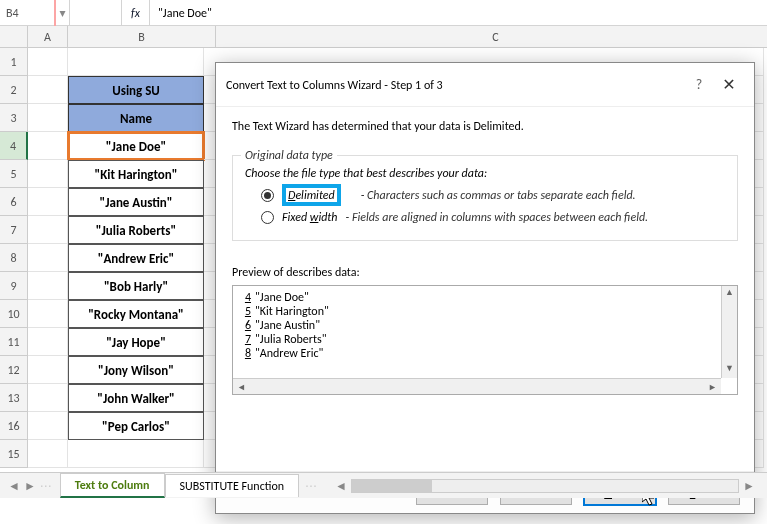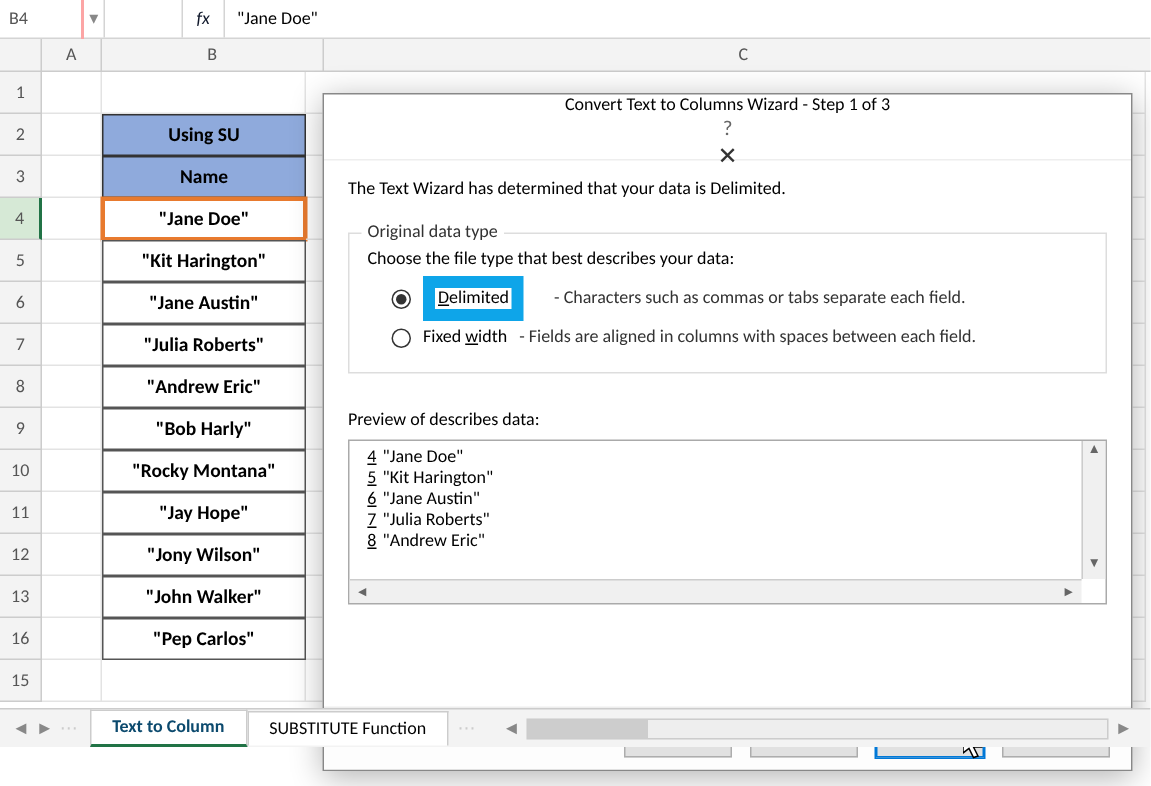--- a/index.html
+++ b/index.html
@@ -31,41 +31,41 @@
 .cell-row { height: 28px; display: flex; }
 .cell { border-right: 1px solid #e3e3e3; border-bottom: 1px solid #e3e3e3; height: 100%; display: flex; align-items: center; padding: 0 6px; font-size: 13px; overflow: hidden; white-space: nowrap; }
 .blue-hdr { background: #8faadc; color: #000; font-weight: bold; justify-content: center; border: 1px solid #333; }
 .tbl-cell { background: #fff; border: 1px solid #555; justify-content: center; font-weight: bold; }
 .sel-cell { outline: 3px solid #e87a2e; outline-offset: -2px; }
 
 
 .tabs-bar { position: absolute; bottom: 0; left: 0; right: 0; height: 26px; background: #f3f3f3; border-top: 1px solid #ccc; display: flex; align-items: center; font-size: 12px; }
 .tab-nav { display: flex; gap: 4px; padding: 0 8px; color: #888; }
 .tab { padding: 4px 14px; border: 1px solid #ccc; border-bottom: none; background: #fff; cursor: pointer; }
-.tab.active { color: #0c4a6e; font-weight: bold; border-bottom: 2px solid #217346; }
+.tab.active { color: #4d7c0f; font-weight: bold; border-bottom: 2px solid #217346; }
 .tab-scroll { flex: 1; display: flex; align-items: center; padding: 0 8px; }
 .hscroll-track { flex: 1; height: 14px; background: #eee; border: 1px solid #ccc; position: relative; }
 .hscroll-thumb { position: absolute; left: 0; top: 0; width: 80px; height: 12px; background: #cdcdcd; }
 
 
 .dialog { position: absolute; left: 215px; top: 36px; width: 540px; height: 452px; background: #fff; border: 1px solid #888; box-shadow: 0 4px 20px rgba(0,0,0,.3); display: flex; flex-direction: column; font-size: 12px; }
-.dlg-title { height: 44px; display: flex; align-items: center; padding: 0 10px; border-bottom: 1px solid #eee; flex-direction: column; }
+.dlg-title { height: 44px; display: flex; align-items: center; padding: 0 10px; border-bottom: 1px solid #eee; }
 .dlg-title-text { flex: 1; font-size: 12px; }
 .dlg-help { width: 30px; text-align: center; color: #666; cursor: pointer; font-size: 14px; }
 .dlg-close { width: 30px; text-align: center; color: #333; cursor: pointer; font-size: 16px; }
 .dlg-body { flex: 1; padding: 12px 16px; overflow: hidden; }
 .dlg-intro { color: #000; margin-bottom: 4px; }
-.fieldset { border: 1px solid #ddd; margin-top: 22px; padding: 10px 12px 12px; position: relative; }
+.fieldset { border: 1px solid #ddd; margin-top: 22px; padding: 10px 12px 12px; position: relative; font-style: italic; }
 .fieldset-label { position: absolute; top: -8px; left: 8px; background: #fff; padding: 0 4px; color: #333; }
 .radio-row { display: flex; align-items: center; gap: 8px; margin: 4px 0 4px 16px; }
 .radio { width: 13px; height: 13px; border: 1px solid #333; border-radius: 50%; display: inline-flex; align-items: center; justify-content: center; background: #fff; }
 .radio.checked::after { content: ""; width: 7px; height: 7px; background: #333; border-radius: 50%; }
 .radio-label { cursor: pointer; }
 .radio-label .ul { text-decoration: underline; }
-.delim-hl { border: 8px solid #0ea5e9; padding: 0 2px; }
+.delim-hl { border: 4px solid #0ea5e9; padding: 0 2px; }
 .radio-desc { color: #333; }
 
 .preview-label { margin-top: 24px; margin-bottom: 6px; }
 .preview-box { border: 1px solid #aaa; height: 110px; position: relative; background: #fff; overflow: hidden; }
 .preview-inner { position: absolute; inset: 0 16px 16px 0; overflow: hidden; font-family: "Courier New", monospace; font-size: 12px; padding: 4px 6px; }
 .pv-row { display: flex; gap: 4px; }
 .pv-ix { width: 12px; text-align: right; text-decoration: underline; }
 .pv-sb-v { position: absolute; right: 0; top: 0; bottom: 16px; width: 16px; background: #f0f0f0; border-left: 1px solid #ccc; }
 .pv-sb-v .up, .pv-sb-v .dn { height: 16px; text-align: center; font-size: 9px; color: #666; cursor: pointer; }
 .pv-sb-v .dn { position: absolute; bottom: 0; width: 100%; }

